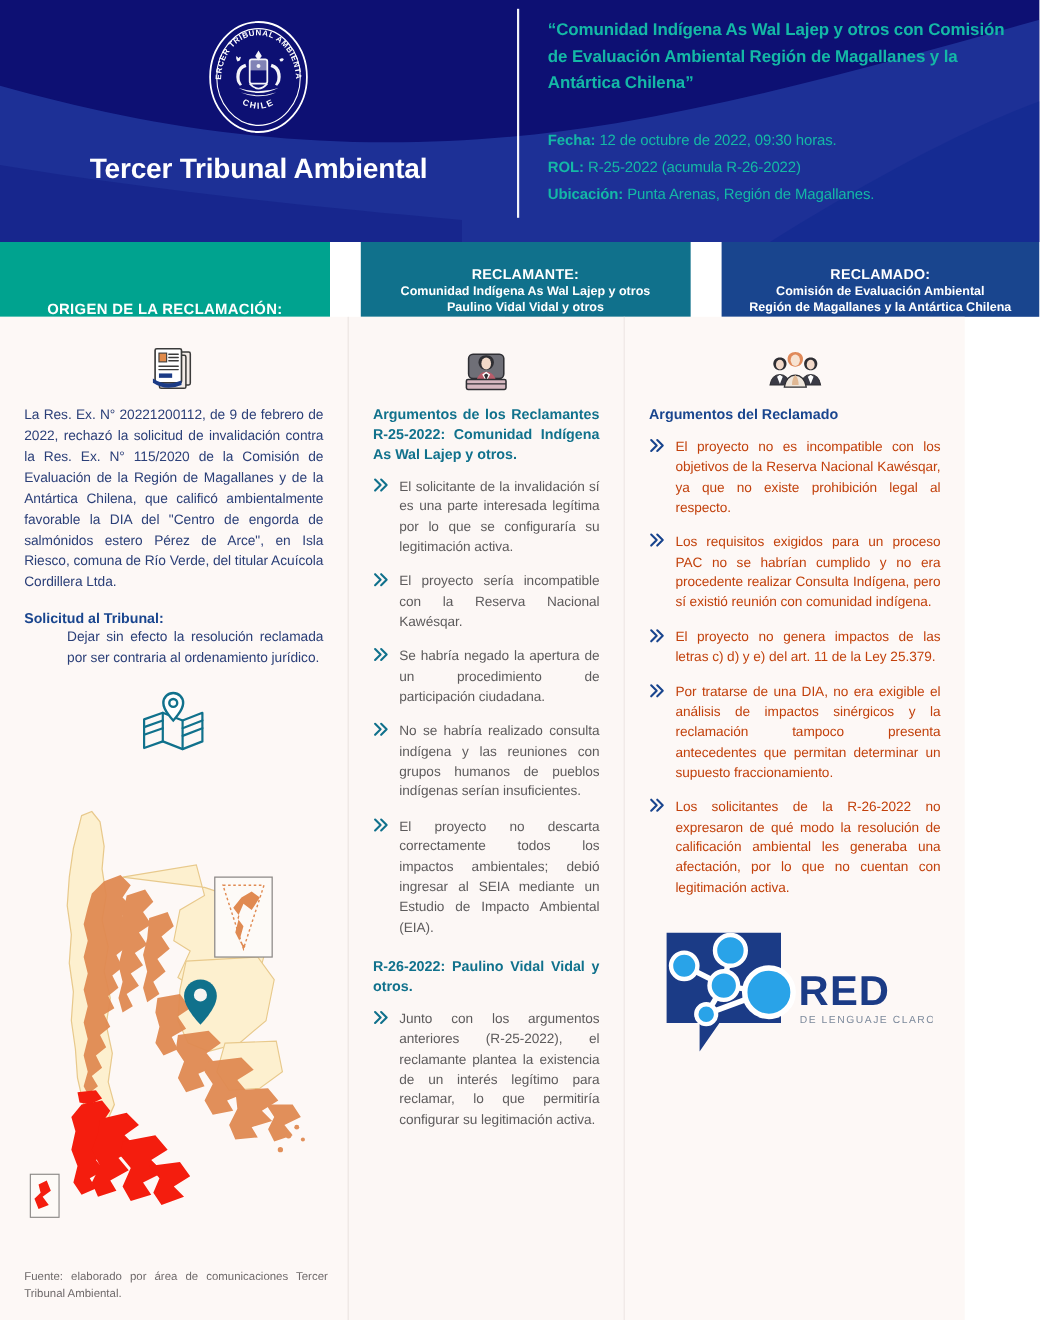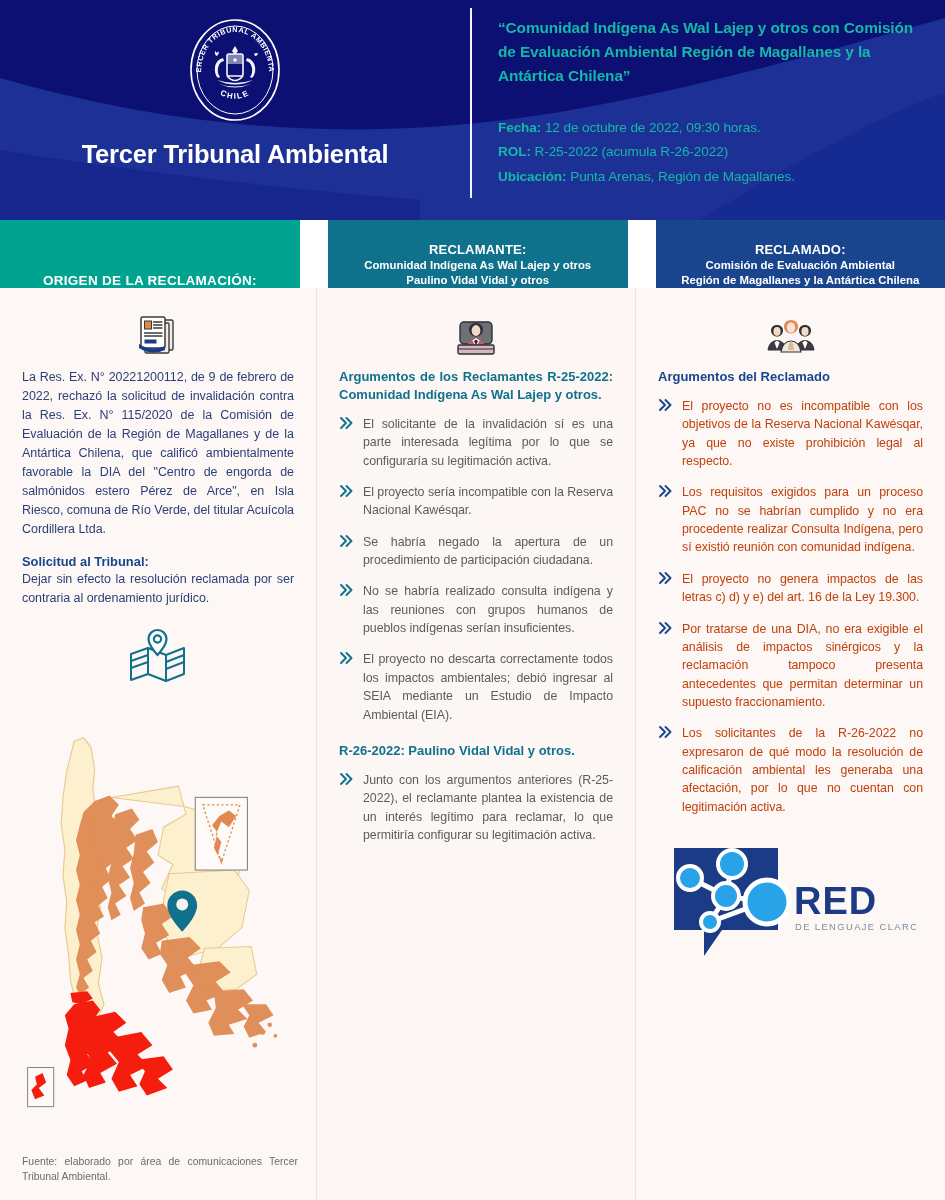--- a/index.html
+++ b/index.html
@@ -85,34 +85,34 @@
   .pointer.p3 { border-top:21px solid #19458e; }
 
   
   .columns { display:flex; width:945px; height:912px; }
   .col {
     position:relative;
     background:#fdf8f6;
     padding:28px 22px 0 22px;
   }
   .col.c1 { width:316px; background:#fdf8f6; }
-  .col.c2 { width:320px; background:#fcf7f5; border-left:1px solid #eae3e0; border-right:1px solid #eae3e0; }
+  .col.c2 { width:252px; background:#fcf7f5; border-left:1px solid #eae3e0; border-right:1px solid #eae3e0; }
   .col.c3 { width:309px; background:#fdf8f6; }
 
   .col-icon { display:flex; justify-content:center; height:40px; margin-bottom:12px; }
 
   .para {
     color:#2b3f78;
     font-size:12.5px;
     line-height:1.52;
     text-align:justify;
     letter-spacing:-0.05px;
   }
   .subhead { margin-top:15px; font-size:12.9px; font-weight:bold; color:#19458e; }
-  .subhead + .para { margin-top:1px; }
+  .subhead + .para { margin-top:1px;margin-left:39px; }
 
   .arg-title {
     font-size:13px; font-weight:bold; color:#10718c;
     line-height:1.38; text-align:justify; margin-bottom:11px;
   }
   .arg-title.blue { color:#19458e; text-align:left; }
   .arg-title.mt { margin-top:18px; }
 
   .bullets { list-style:none; }
   .bullet { display:flex; gap:9px; margin-bottom:13px; }
@@ -465,21 +465,21 @@
         </div>
         <div class="bullet">
           <span class="chev">
             <svg width="15" height="14" viewBox="0 0 15 14">
                 <g fill="none" stroke="#19458e" stroke-width="1.9" stroke-linecap="round" stroke-linejoin="round">
                   <path d="M2,2 L7,7 L2,12"></path>
                   <path d="M7.5,2 L12.5,7 L7.5,12"></path>
                 </g>
               </svg>
           </span>
-          <span class="btext navy">El proyecto no genera impactos de las letras c) d) y e) del art. 16 de la Ley 19.300.</span>
+          <span class="btext navy">El proyecto no genera impactos de las letras c) d) y e) del art. 11 de la Ley 25.379.</span>
         </div>
         <div class="bullet">
           <span class="chev">
             <svg width="15" height="14" viewBox="0 0 15 14">
                 <g fill="none" stroke="#19458e" stroke-width="1.9" stroke-linecap="round" stroke-linejoin="round">
                   <path d="M2,2 L7,7 L2,12"></path>
                   <path d="M7.5,2 L12.5,7 L7.5,12"></path>
                 </g>
               </svg>
           </span>

